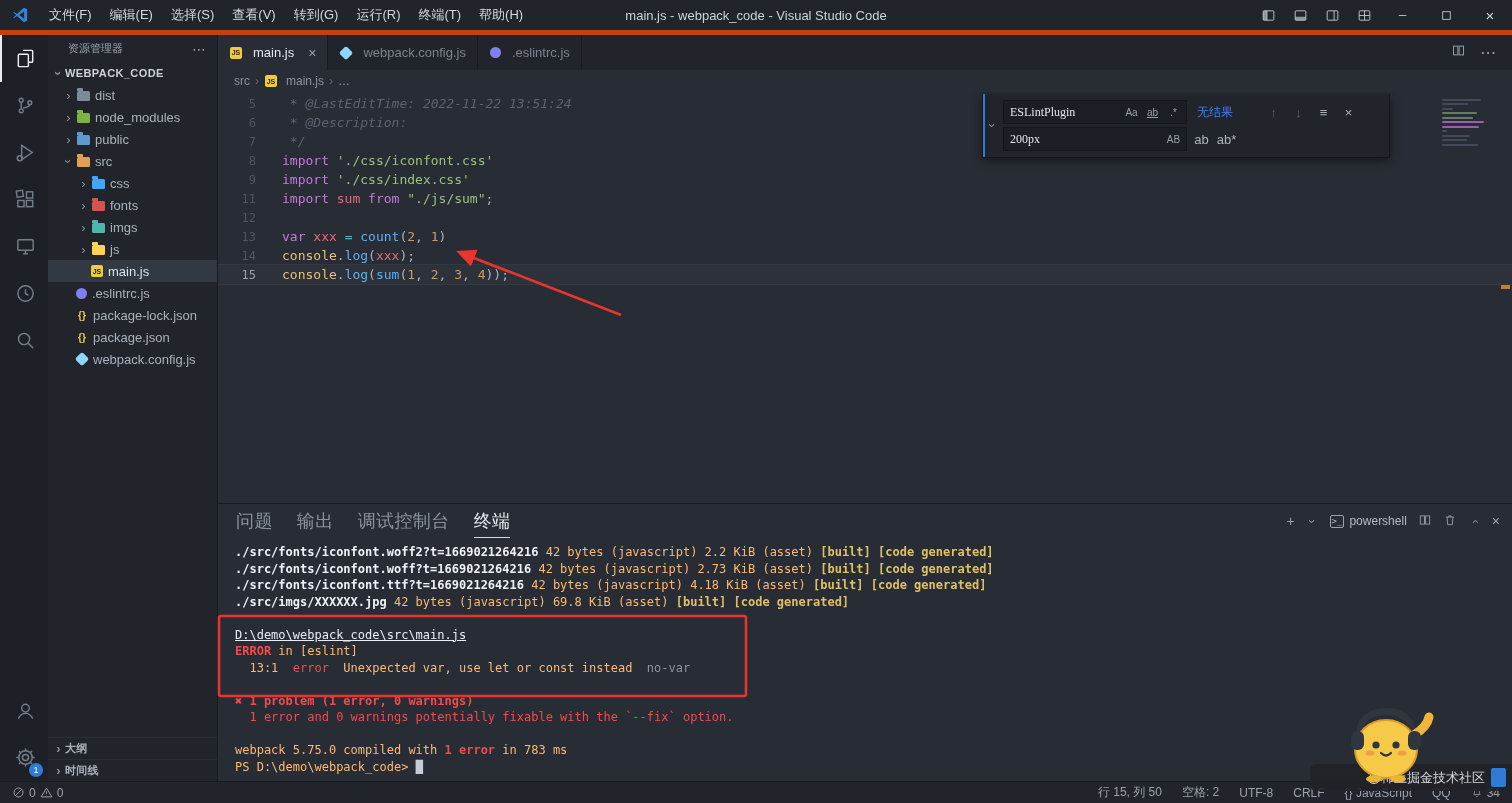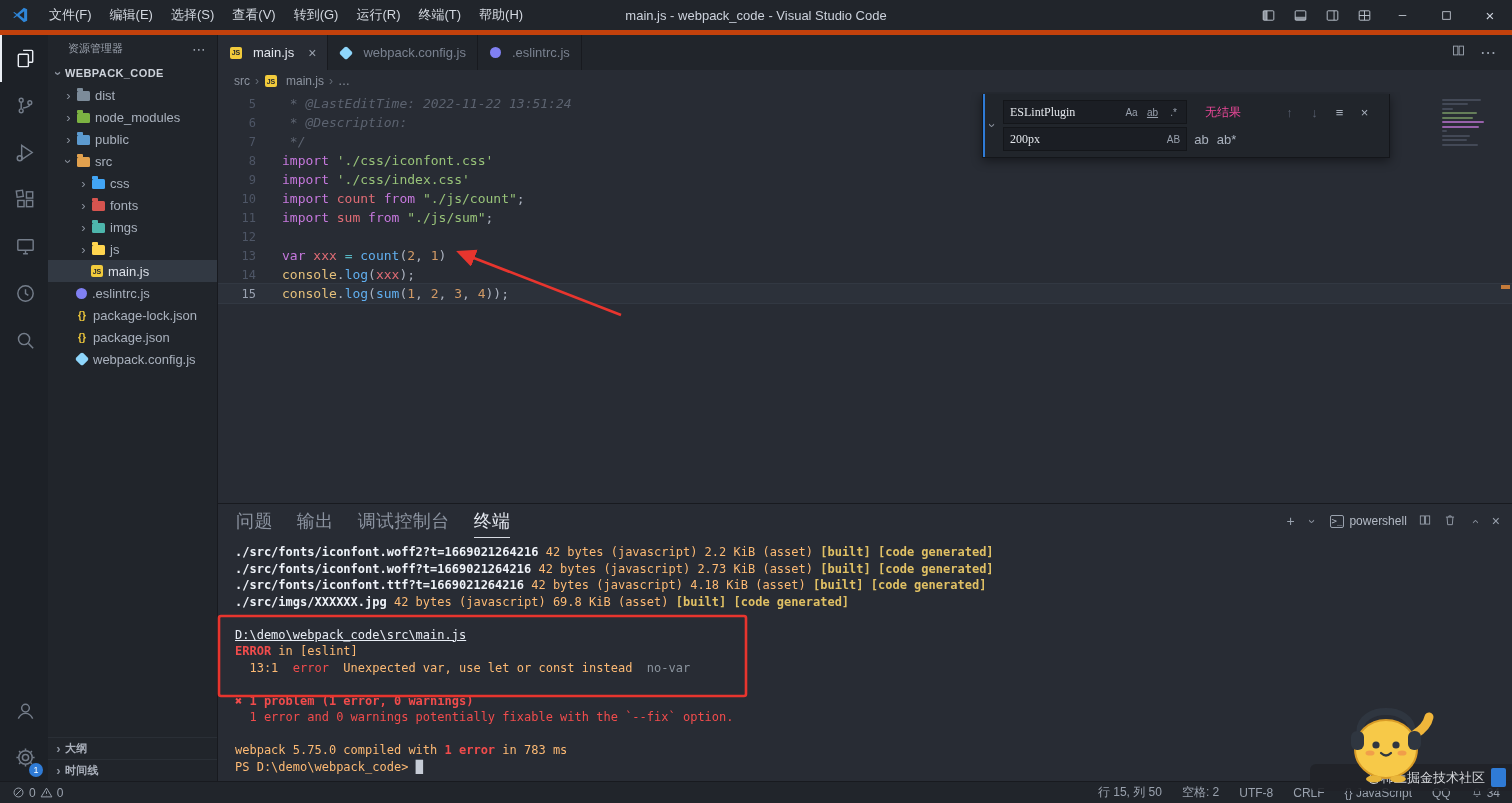--- a/index.html
+++ b/index.html
@@ -74,21 +74,21 @@
 
   
   .find-widget{position:absolute;top:2px;right:122px;width:408px;background:#21252b;border:1px solid #14161a;border-top:none;box-shadow:0 3px 10px rgba(0,0,0,.45);display:flex;z-index:6}
   .find-toggle{width:16px;display:flex;align-items:center;justify-content:center;color:#9aa2ae;border-left:2px solid #2f7bd6}
   .find-rows{flex:1;padding:4px 4px}
   .frow{height:26px;display:flex;align-items:center;gap:4px;margin:1px 0}
   .finput{background:#1b1e24;border:1px solid #14161a;width:184px;height:24px;display:flex;align-items:center;padding:0 3px 0 6px;gap:2px}
   .finput input{background:transparent;border:none;outline:none;color:#e3e6eb;font-size:12px;width:100%;font-family:Liberation Serif, serif}
   .fic2{flex:none;width:19px;height:19px;display:flex;align-items:center;justify-content:center;font-size:10px;color:#98a0ad;border-radius:3px}
   .fic2.u{text-decoration:underline}
-  .fresult{font-size:12px;color:#ec4899;margin:0 14px;min-width:56px}
+  .fresult{font-size:12px;color:#3b82f6;margin:0 6px;min-width:56px}
   .fbtn{width:21px;height:21px;display:flex;align-items:center;justify-content:center;color:#aab2be;font-size:13px;border-radius:3px}
   .fbtn.dim{color:#596070}
 
   
   .minimap{position:absolute;top:4px;right:16px;width:54px}
   .mm-line{height:2px;margin:2.5px 0;background:#5a6272;opacity:.55;border-radius:1px}
   .overview{position:absolute;top:0;right:0;width:13px;height:100%}
   .ov-mark{position:absolute;right:2px;width:9px;height:4px;background:#c57b3a}
 
   
@@ -374,21 +374,20 @@
           <span class="bitem">…</span>
         </div>
 
       <div class="code-area">
         <div id="code-lines">
             <div class="cline "><span class="ln">5</span><span class="ccode"><span class="tk-c"> * @LastEditTime: 2022-11-22 13:51:24</span></span></div>
             <div class="cline "><span class="ln">6</span><span class="ccode"><span class="tk-c"> * @Description:</span></span></div>
             <div class="cline "><span class="ln">7</span><span class="ccode"><span class="tk-c"> */</span></span></div>
             <div class="cline "><span class="ln">8</span><span class="ccode"><span class="tk-k">import</span><span class="tk-p"> </span><span class="tk-s">'./css/iconfont.css'</span></span></div>
             <div class="cline "><span class="ln">9</span><span class="ccode"><span class="tk-k">import</span><span class="tk-p"> </span><span class="tk-s">'./css/index.css'</span></span></div>
-            <div class="cline "><span class="ln">10</span><span class="ccode"><span class="tk-k">import</span><span class="tk-p"> </span><span class="tk-v">count</span><span class="tk-p"> </span><span class="tk-k">from</span><span class="tk-p"> </span><span class="tk-s">"./js/count"</span><span class="tk-p">;</span></span></div>
             <div class="cline "><span class="ln">11</span><span class="ccode"><span class="tk-k">import</span><span class="tk-p"> </span><span class="tk-v">sum</span><span class="tk-p"> </span><span class="tk-k">from</span><span class="tk-p"> </span><span class="tk-s">"./js/sum"</span><span class="tk-p">;</span></span></div>
             <div class="cline "><span class="ln">12</span><span class="ccode"></span></div>
             <div class="cline "><span class="ln">13</span><span class="ccode"><span class="tk-k">var</span><span class="tk-p"> </span><span class="tk-v">xxx</span><span class="tk-p"> </span><span class="tk-o">=</span><span class="tk-p"> </span><span class="tk-f">count</span><span class="tk-p">(</span><span class="tk-n">2</span><span class="tk-p">, </span><span class="tk-n">1</span><span class="tk-p">)</span></span></div>
             <div class="cline "><span class="ln">14</span><span class="ccode"><span class="tk-t">console</span><span class="tk-p">.</span><span class="tk-f">log</span><span class="tk-p">(</span><span class="tk-v">xxx</span><span class="tk-p">);</span></span></div>
             <div class="cline active"><span class="ln">15</span><span class="ccode"><span class="tk-t">console</span><span class="tk-p">.</span><span class="tk-f">log</span><span class="tk-p">(</span><span class="tk-f">sum</span><span class="tk-p">(</span><span class="tk-n">1</span><span class="tk-p">, </span><span class="tk-n">2</span><span class="tk-p">, </span><span class="tk-n">3</span><span class="tk-p">, </span><span class="tk-n">4</span><span class="tk-p">));</span></span></div>
           </div>
 
         <div class="find-widget">
           <div class="find-toggle">
               <span class="chev open">›</span>

